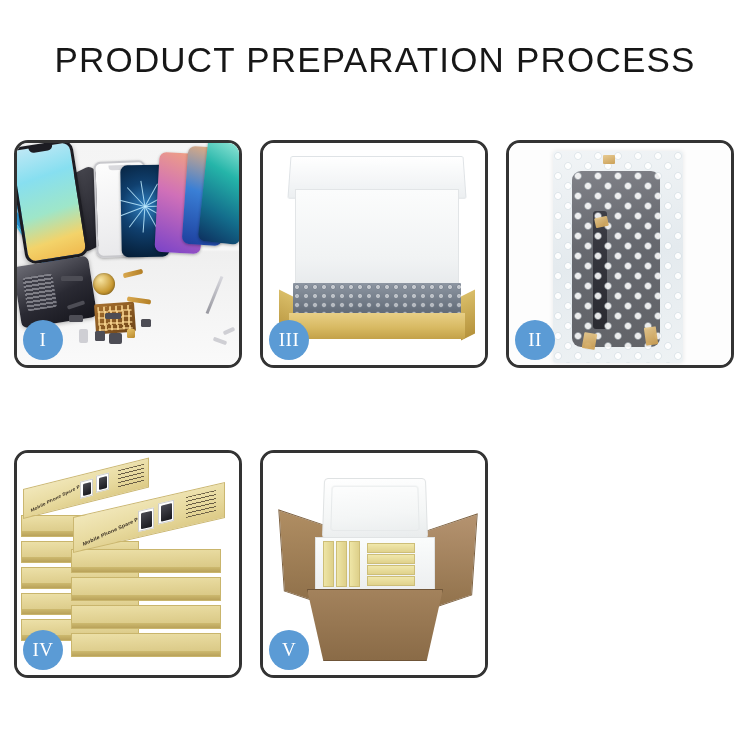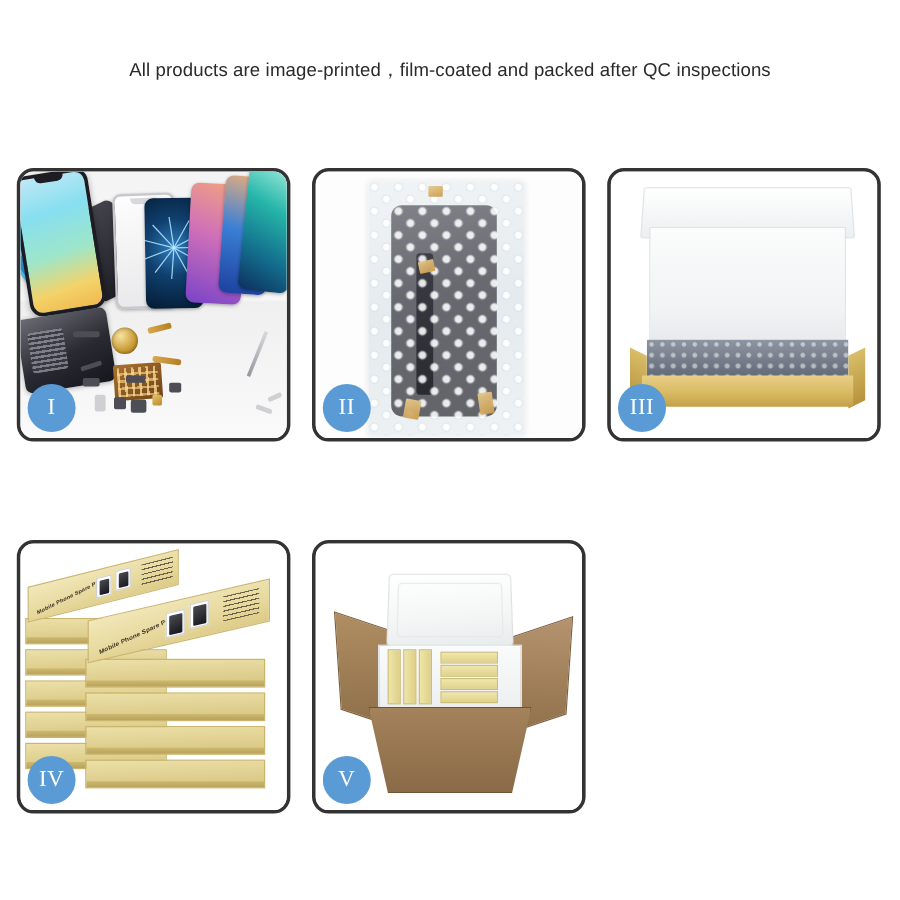--- a/index.html
+++ b/index.html
@@ -365,21 +365,21 @@
     position:absolute; width:14px; height:26px;
     background: rgba(139,114,85,.75);
   }
 </style>
 </head>
 <body>
 
 <div class="page">
 
   <div class="header">
-    <div class="subtitle">All products are image-printed，film-coated and packed after QC inspections</div>
+    <div class="title">PRODUCT PREPARATION PROCESS</div>
   </div>
 
   <div class="grid">
 
     <div class="panel">
       <div class="stage p1">
         <div class="ph ph-a"></div>
         <div class="ph ph-b"></div>
         <div class="ph ph-c"></div>
         <div class="ph ph-d">
@@ -416,44 +416,44 @@
         <div class="chip gold" style="left:110px;top:186px;width:8px;height:9px;"></div>
         <div class="chip" style="left:88px;top:170px;width:16px;height:6px;"></div>
         <div class="chip" style="left:124px;top:176px;width:10px;height:8px;"></div>
         <div class="chip pale" style="left:196px;top:196px;width:14px;height:4px;transform:rotate(20deg)"></div>
         <div class="chip pale" style="left:206px;top:186px;width:12px;height:4px;transform:rotate(-24deg)"></div>
       </div>
       <div class="badge">I</div>
     </div>
 
     <div class="panel">
+      <div class="stage p3">
+        <div class="p3-lid"></div>
+        <div class="p3-foam"></div>
+        <div class="p3-side-l"></div>
+        <div class="p3-side-r"></div>
+        <div class="p3-bubble"></div>
+        <div class="p3-front"></div>
+      </div>
+      <div class="badge">III</div>
+    </div>
+
+    <div class="panel">
       <div class="stage p2">
         <div class="bag">
           <div class="inner-screen"></div>
           <div class="flexcable"></div>
           <div class="bubbles"></div>
           <div class="tape" style="left:50px;top:4px;width:12px;height:9px;"></div>
           <div class="tape" style="left:42px;top:66px;width:13px;height:10px;transform:rotate(-12deg)"></div>
           <div class="tape" style="left:30px;top:182px;width:13px;height:16px;transform:rotate(10deg)"></div>
           <div class="tape" style="left:92px;top:176px;width:12px;height:18px;transform:rotate(-8deg)"></div>
         </div>
       </div>
       <div class="badge">II</div>
-    </div>
-
-    <div class="panel">
-      <div class="stage p3">
-        <div class="p3-lid"></div>
-        <div class="p3-foam"></div>
-        <div class="p3-side-l"></div>
-        <div class="p3-side-r"></div>
-        <div class="p3-bubble"></div>
-        <div class="p3-front"></div>
-      </div>
-      <div class="badge">III</div>
     </div>
 
     <div class="panel">
       <div class="stage p4">
         <div class="stack">
 
           <div class="sbox" style="left:4px;top:62px;width:118px;height:22px;">
               <div class="edge"></div>
             </div>
           <div class="sbox" style="left:4px;top:88px;width:118px;height:22px;">

